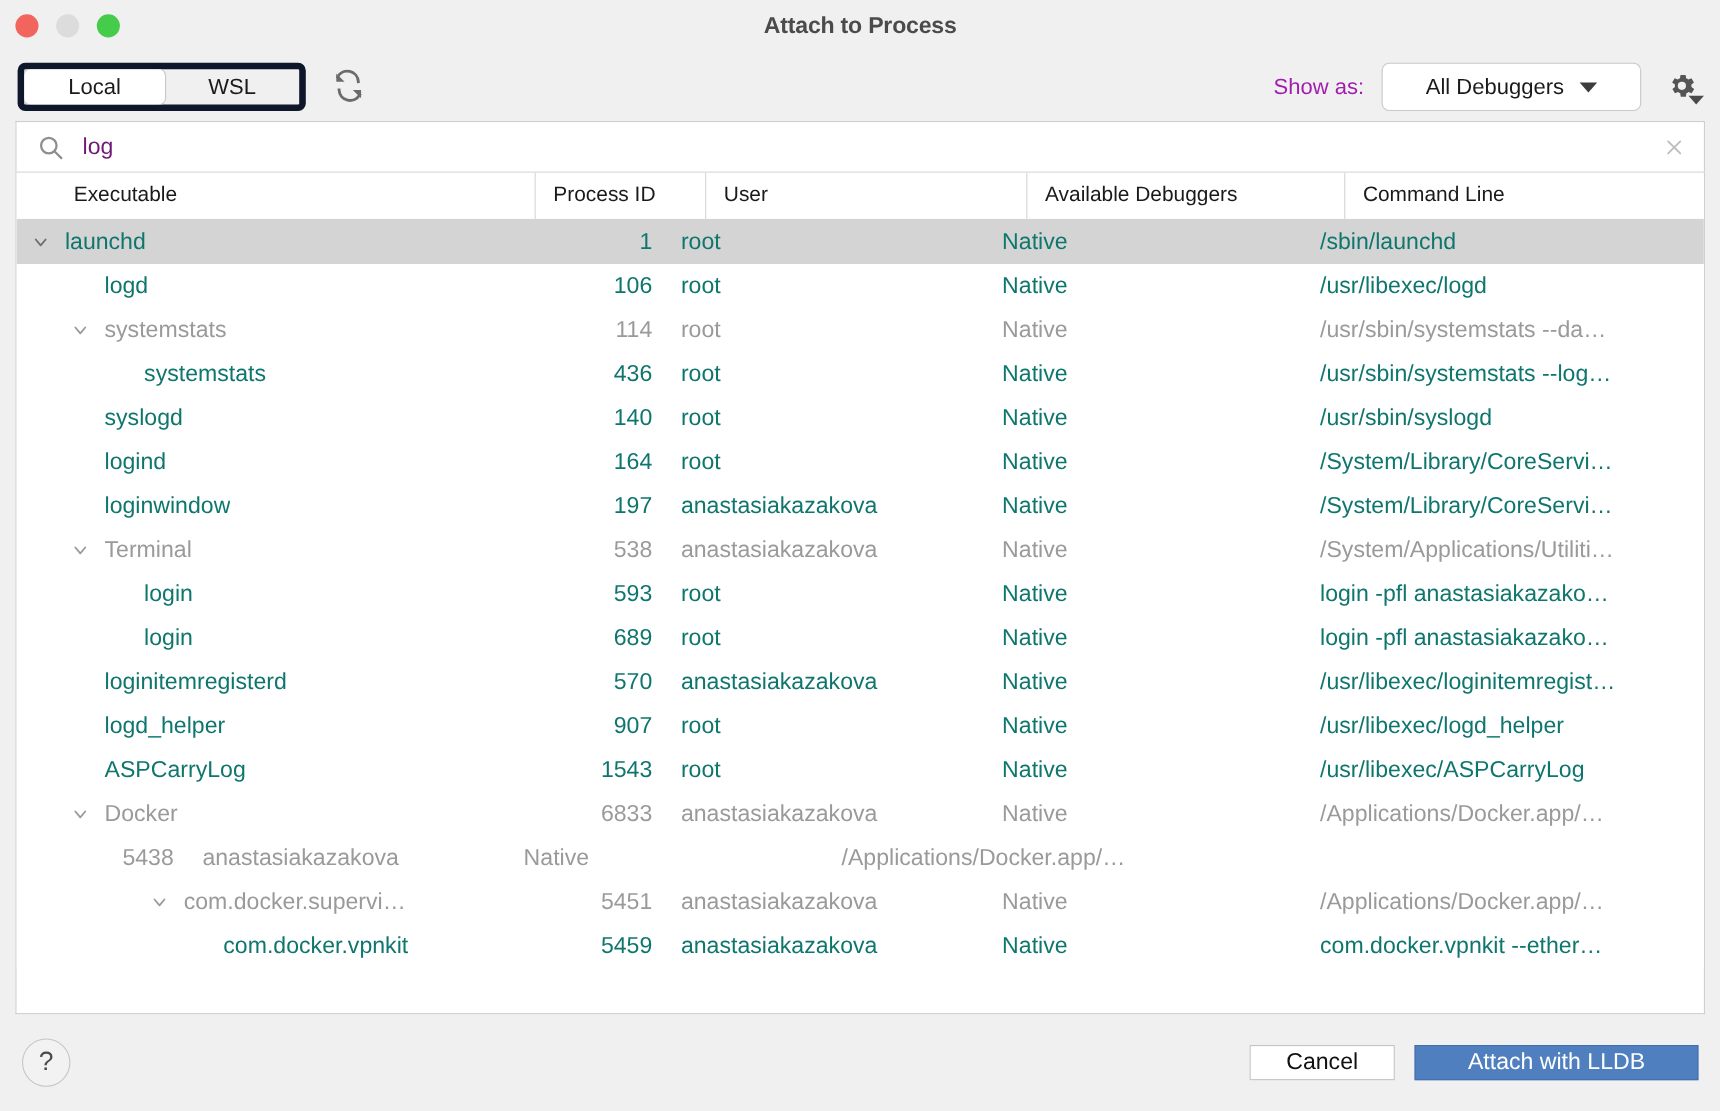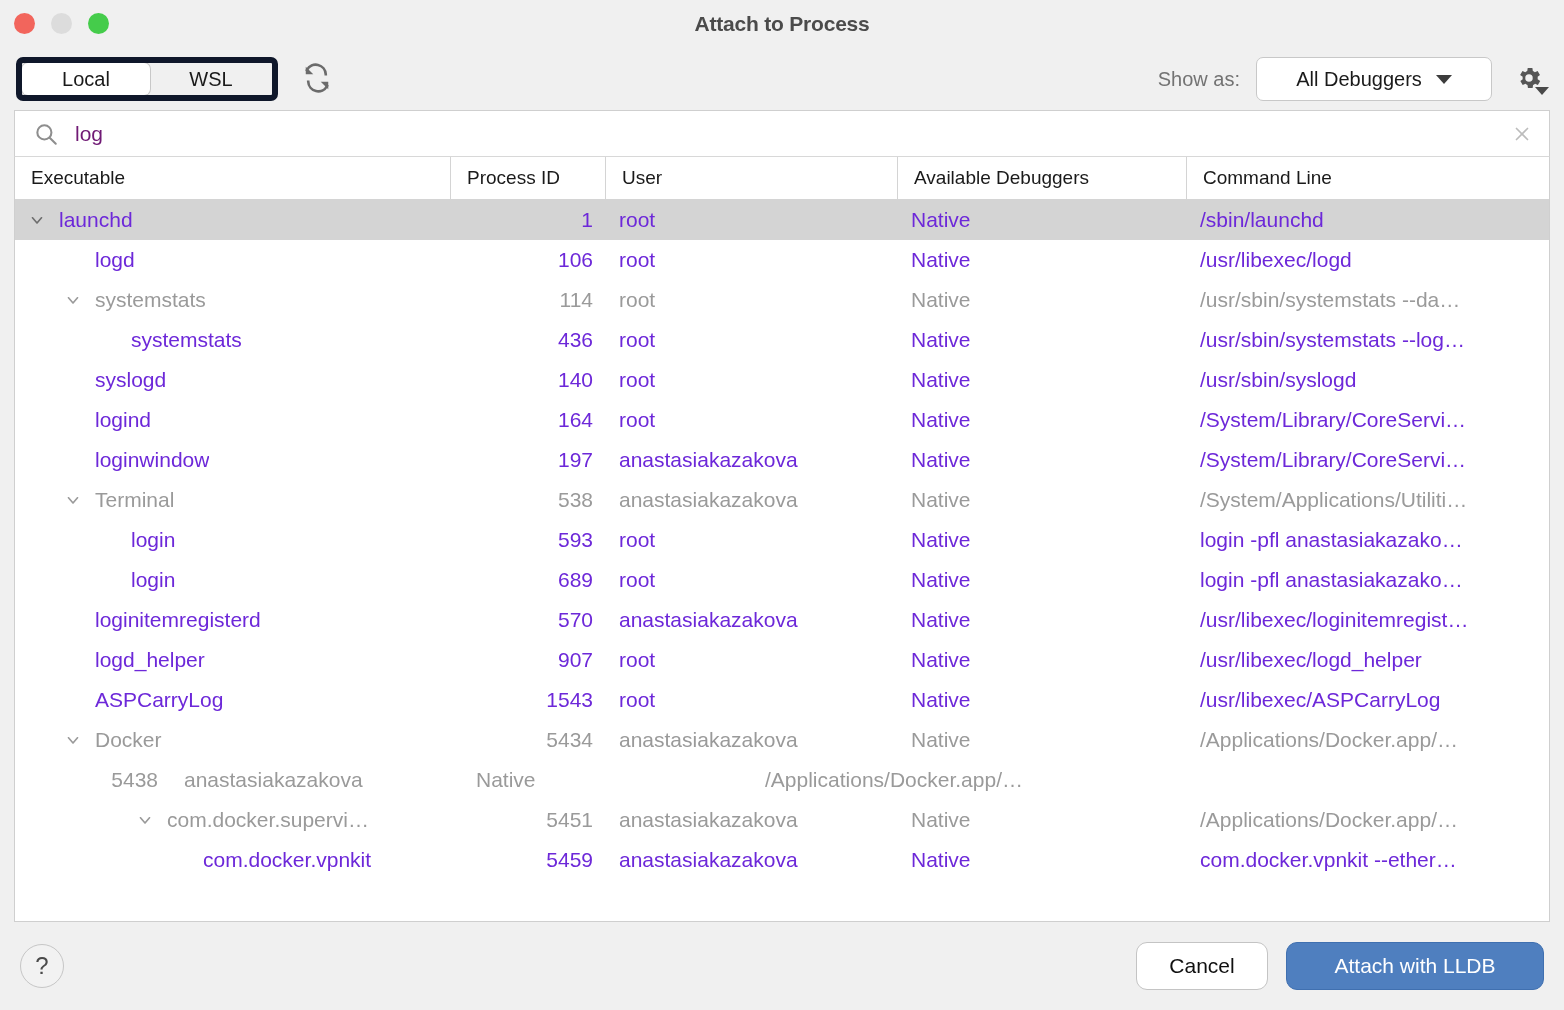--- a/index.html
+++ b/index.html
@@ -77,21 +77,21 @@
     width: 38px; height: 38px;
     display: flex; align-items: center; justify-content: center;
     background: transparent; border: none; cursor: default;
   }
 
   .toolbar-right {
     position: absolute; right: 14px; top: 0;
     height: 100%;
     display: flex; align-items: center; gap: 16px;
   }
-  .showas-label { font-size: 20px; color: #737373; }
+  .showas-label { font-size: 20px; color: #a21caf; }
 
   .seg-list { min-width: 108px; }
   .seg-tree { min-width: 110px; }
 
   .dropdown {
     height: 44px;
     min-width: 236px;
     border: 1px solid #c8c8c8;
     border-radius: 7px;
     background: #ffffff;
@@ -172,21 +172,21 @@
   }
   .th:first-child { border-left: none; }
 
   .tbody { flex: 1 1 auto; overflow: hidden; }
 
   .row {
     height: 40px;
     display: flex;
     align-items: center;
     font-size: 21px;
-    color: #6d28d9;
+    color: #0f766e;
     background: #ffffff;
   }
   .row.selected { background: #d4d4d4; }
   .row.dim { color: #9a9a9a; }
 
   .cell { display: flex; align-items: center; height: 100%; overflow: hidden; white-space: nowrap; }
   .c-exe { padding-left: 0; }
   .c-pid { justify-content: flex-end; padding-right: 12px; }
   .c-user { padding-left: 14px; }
   .c-dbg { padding-left: 14px; }
@@ -211,22 +211,22 @@
     width: 44px; height: 44px;
     border-radius: 50%;
     border: 1px solid #c6c6c6;
     background: #f2f2f2;
     display: flex; align-items: center; justify-content: center;
     font-size: 24px; color: #4a4a4a;
     cursor: default; font-family: inherit;
   }
   .footer-spacer { flex: 1 1 auto; }
   .btn {
-    height: 48px;
-    border-radius: 11px;
+    height: 32px;
+    border-radius: 0;
     font-size: 21px;
     font-family: inherit;
     cursor: default;
     padding: 0 26px;
     display: flex; align-items: center; justify-content: center;
   }
   .btn-cancel {
     background: #ffffff;
     border: 1px solid #c4c4c4;
     color: #101010;
@@ -302,21 +302,21 @@
     <button class="clear-btn">
       <svg width="22" height="22" viewBox="0 0 24 24" fill="none" stroke="#bcbcbc" stroke-width="1.8" stroke-linecap="round">
         <line x1="6" y1="6" x2="18" y2="18"></line>
           <line x1="18" y1="6" x2="6" y2="18"></line>
       </svg>
     </button>
   </div>
 
   <div class="table-wrap">
     <div class="thead" id="thead">
-        <div class="th" style="flex: 0 0 435px;">Executable</div>
+        <div class="th" style="flex: 0 0 435px; margin-left: 36px;">Executable</div>
         <div class="th" style="flex: 0 0 155px;">Process ID</div>
         <div class="th" style="flex: 0 0 292px;">User</div>
         <div class="th" style="flex: 0 0 289px;">Available Debuggers</div>
         <div class="th" style="flex: 0 0 363px;">Command Line</div>
       </div>
     <div class="tbody" id="tbody">
         <div class="row selected">
           <div class="cell c-exe" style="flex: 0 0 435px;">
             <span class="tree-indent" style="flex: 0 0 10px;"></span>
             <span class="chevron" style="color: rgb(110, 110, 110);">
@@ -474,21 +474,21 @@
         <div class="row dim">
           <div class="cell c-exe" style="flex: 0 0 435px;">
             <span class="tree-indent" style="flex: 0 0 46px;"></span>
             <span class="chevron" style="color: rgb(154, 154, 154);">
               <svg width="18" height="18" viewBox="0 0 24 24" fill="none" stroke="currentColor" stroke-width="2.2" stroke-linecap="round" stroke-linejoin="round">
                 <polyline points="6,9 12,16 18,9"></polyline>
               </svg>
             </span>
             <span class="exe-name" style="margin-left: 10px;">Docker</span>
           </div>
-          <div class="cell c-pid" style="flex: 0 0 155px;">5434</div>
+          <div class="cell c-pid" style="flex: 0 0 155px;">6833</div>
           <div class="cell c-user" style="flex: 0 0 292px;">anastasiakazakova</div>
           <div class="cell c-dbg" style="flex: 0 0 289px;">Native</div>
           <div class="cell c-cmd" style="flex: 0 0 363px;">/Applications/Docker.app/…</div>
         </div>
         <div class="row dim">
           <div class="cell c-pid" style="flex: 0 0 155px;">5438</div>
           <div class="cell c-user" style="flex: 0 0 292px;">anastasiakazakova</div>
           <div class="cell c-dbg" style="flex: 0 0 289px;">Native</div>
           <div class="cell c-cmd" style="flex: 0 0 363px;">/Applications/Docker.app/…</div>
         </div>

